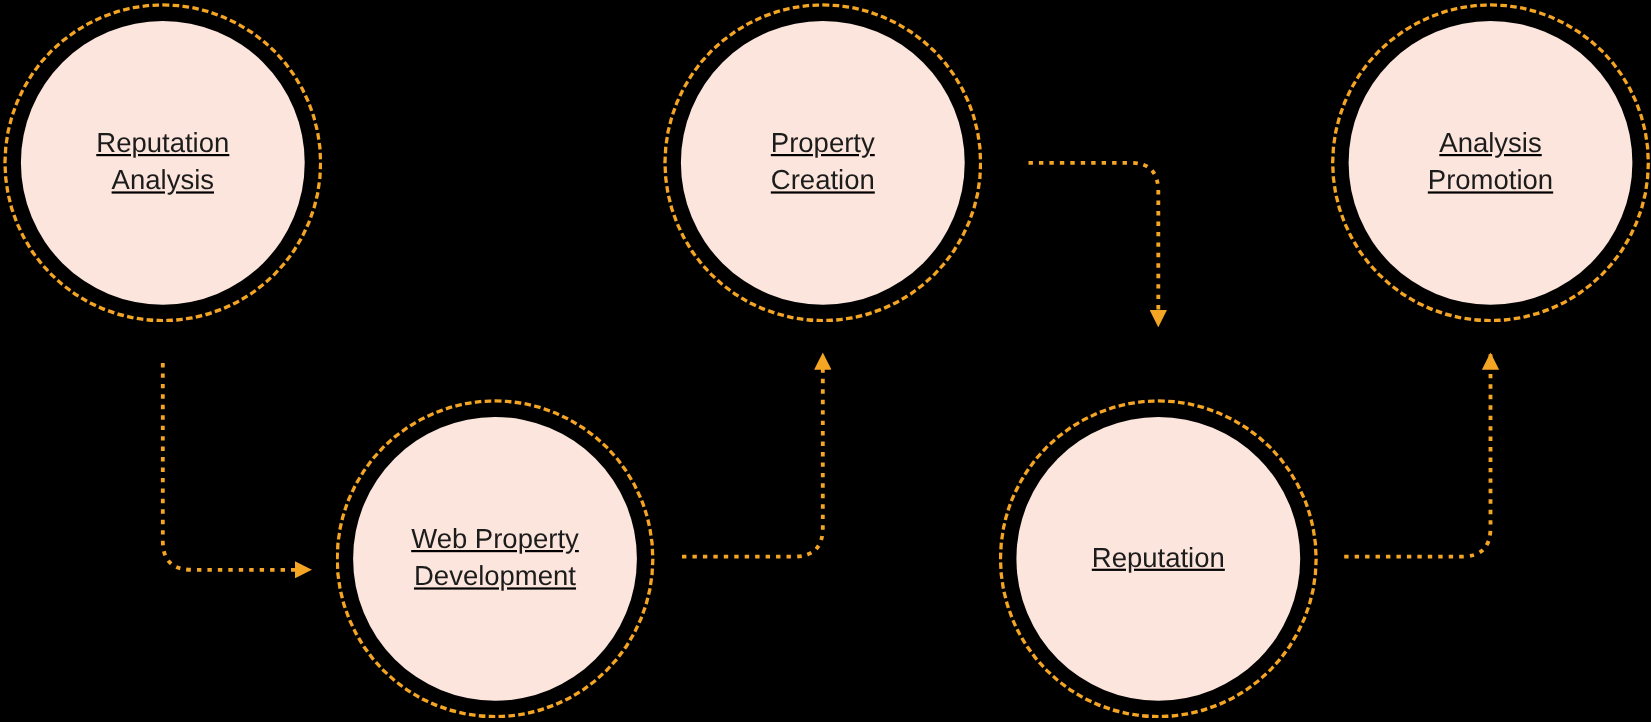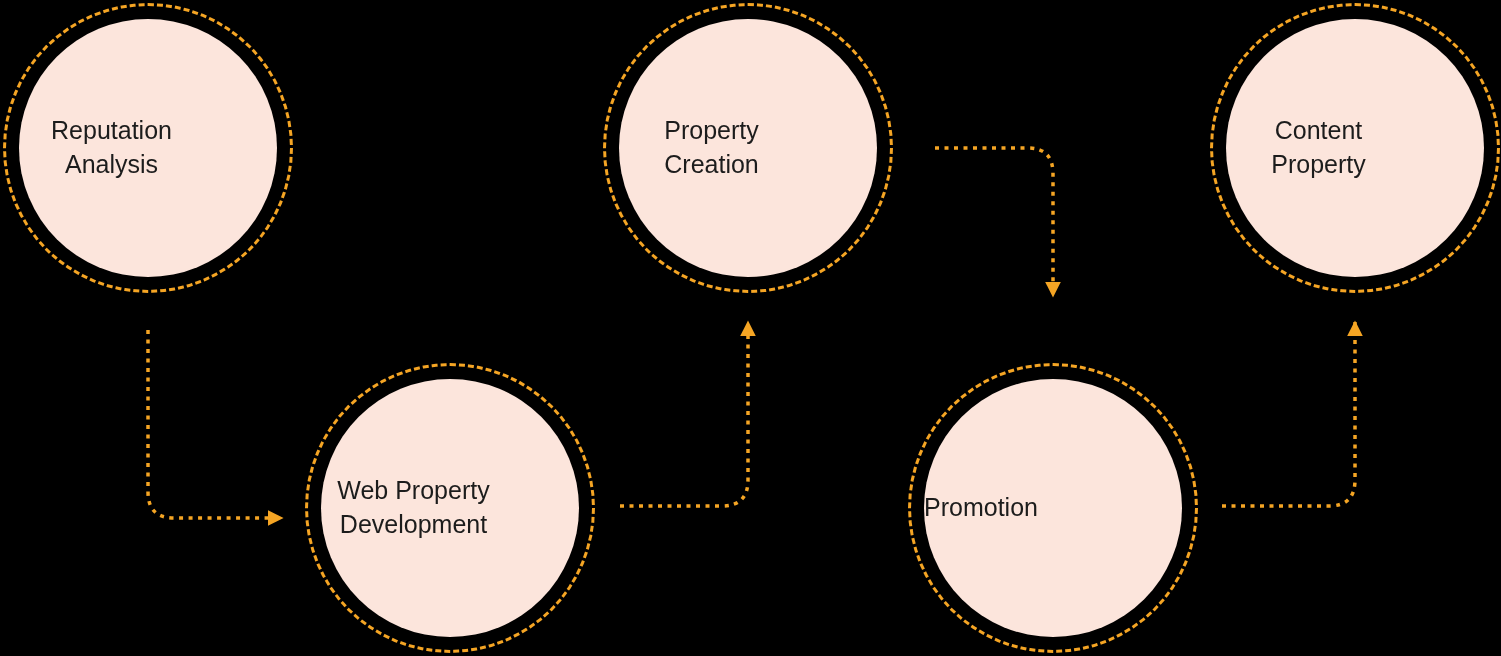--- a/index.html
+++ b/index.html
@@ -36,22 +36,23 @@
     border:3px dashed var(--accent);
     border-radius:50%;
     padding:13px;
   }
   .node-inner{
     width:100%;height:100%;
     border-radius:50%;
     background:var(--node-fill);
     display:flex;
     align-items:center;
-    justify-content:flex-start;
+    justify-content:center;
     text-align:center;
+    text-decoration:underline;
   }
   .node-label{
     display:inline-block;
     max-width:185px;
     color:var(--node-text);
     font-size:25px;
     line-height:1.35;
     font-weight:500;
   }
   .n1{left:3px;top:3px;}
@@ -90,23 +91,23 @@
   </div>
 
   <div class="node n3">
     <div class="node-inner">
       <span class="node-label">Property Creation</span>
     </div>
   </div>
 
   <div class="node n4">
     <div class="node-inner">
-      <span class="node-label">Promotion</span>
+      <span class="node-label">Reputation</span>
     </div>
   </div>
 
   <div class="node n5">
     <div class="node-inner">
-      <span class="node-label">Content Property</span>
+      <span class="node-label">Analysis Promotion</span>
     </div>
   </div>
 
 </div>
 
 </body></html>

